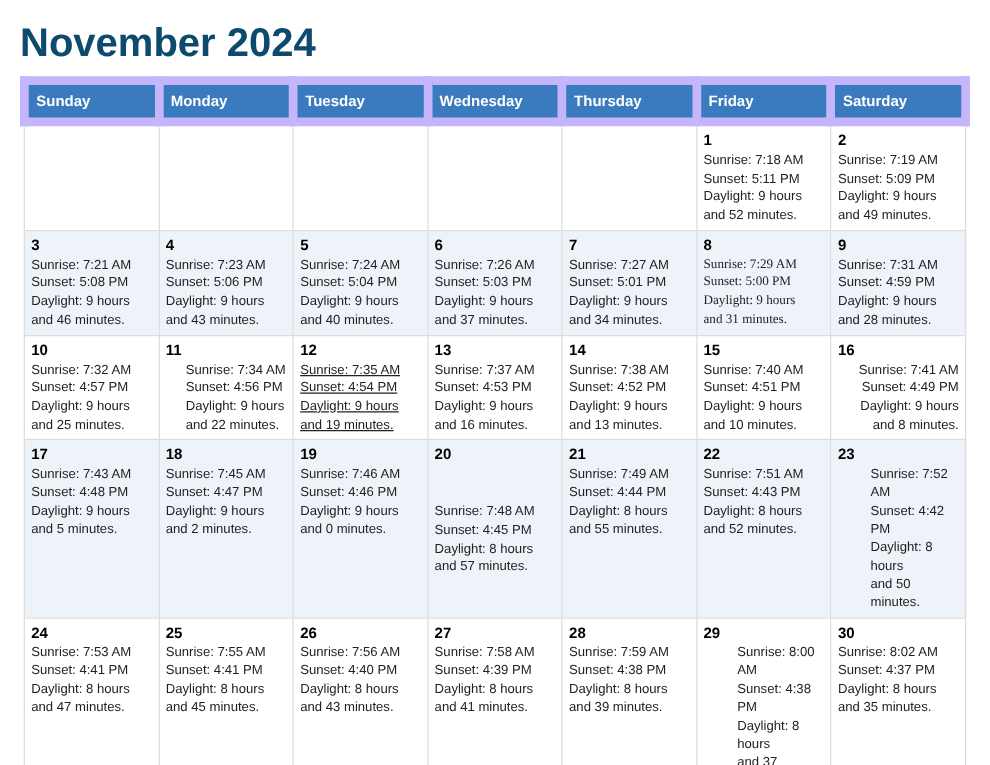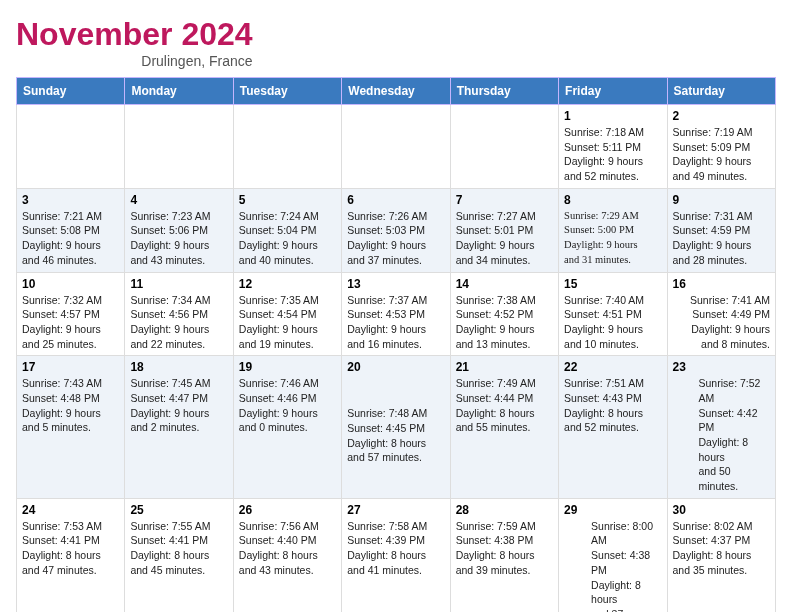--- a/index.html
+++ b/index.html
@@ -20,39 +20,39 @@
       display: flex;
       align-items: center;
       gap: 4px;
     }
     .title-area {
       text-align: right;
     }
     .month-title {
       font-size: 32px;
       font-weight: bold;
-      color: #be185d;
+      color: #0c4a6e;
     }
     .location {
       font-size: 14px;
       color: #555;
     }
     .calendar {
       width: 100%;
       border-collapse: collapse;
       font-size: 11px;
     }
     .calendar th {
       background: #3a7abf;
       color: #fff;
       text-align: left;
       padding: 6px 6px;
       font-size: 12px;
       font-weight: bold;
-      border: 1px solid #c4b5fd;
+      border: 7px solid #c4b5fd;
     }
     .calendar td {
       vertical-align: top;
       border: 1px solid #ddd;
       padding: 4px 5px;
       width: calc(100%/7);
       min-height: 80px;
       background: #fff;
     }
     .calendar tr:nth-child(even) td {
@@ -77,21 +77,20 @@
     .calendar tbody tr:nth-child(even) td {
       background: #eef3f9;
     }
   </style>
 </head>
 <body>
 
 <div class="header-area">
   <div class="title-area">
     <div class="month-title">November 2024</div>
-    <div class="location">Drulingen, France</div>
   </div>
 </div>
 
 <table class="calendar">
   <thead>
     <tr>
         <th>Sunday</th>
         <th>Monday</th>
         <th>Tuesday</th>
         <th>Wednesday</th>
@@ -176,28 +175,28 @@
       <tr>
         <td>
           <div class="day-num">10</div>
           <div class="day-info" style="white-space: pre-line;">Sunrise: 7:32 AM
 Sunset: 4:57 PM
 Daylight: 9 hours
 and 25 minutes.</div>
         </td>
         <td>
           <div class="day-num">11</div>
-          <div class="day-info" style="white-space: pre-line;">Sunrise: 7:34 AM
+          <div class="day-info" style="white-space: pre-line; margin-left: 16px;">Sunrise: 7:34 AM
 Sunset: 4:56 PM
 Daylight: 9 hours
 and 22 minutes.</div>
         </td>
         <td>
           <div class="day-num">12</div>
-          <div class="day-info" style="white-space: pre-line;">Sunrise: 7:35 AM
+          <div class="day-info" style="white-space: pre-line; text-decoration: underline;">Sunrise: 7:35 AM
 Sunset: 4:54 PM
 Daylight: 9 hours
 and 19 minutes.</div>
         </td>
         <td>
           <div class="day-num">13</div>
           <div class="day-info" style="white-space: pre-line;">Sunrise: 7:37 AM
 Sunset: 4:53 PM
 Daylight: 9 hours
 and 16 minutes.</div>

